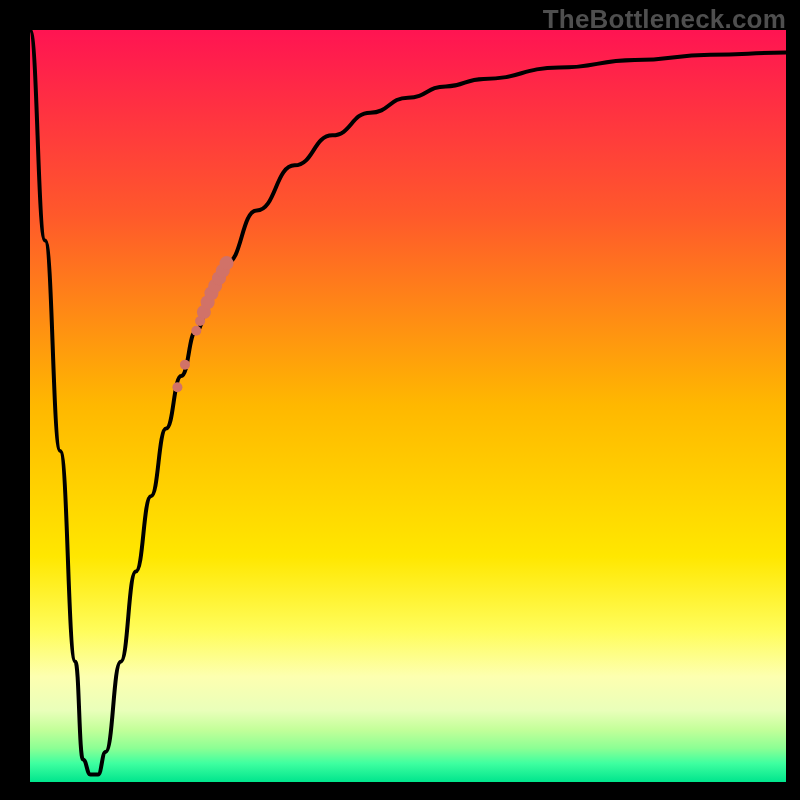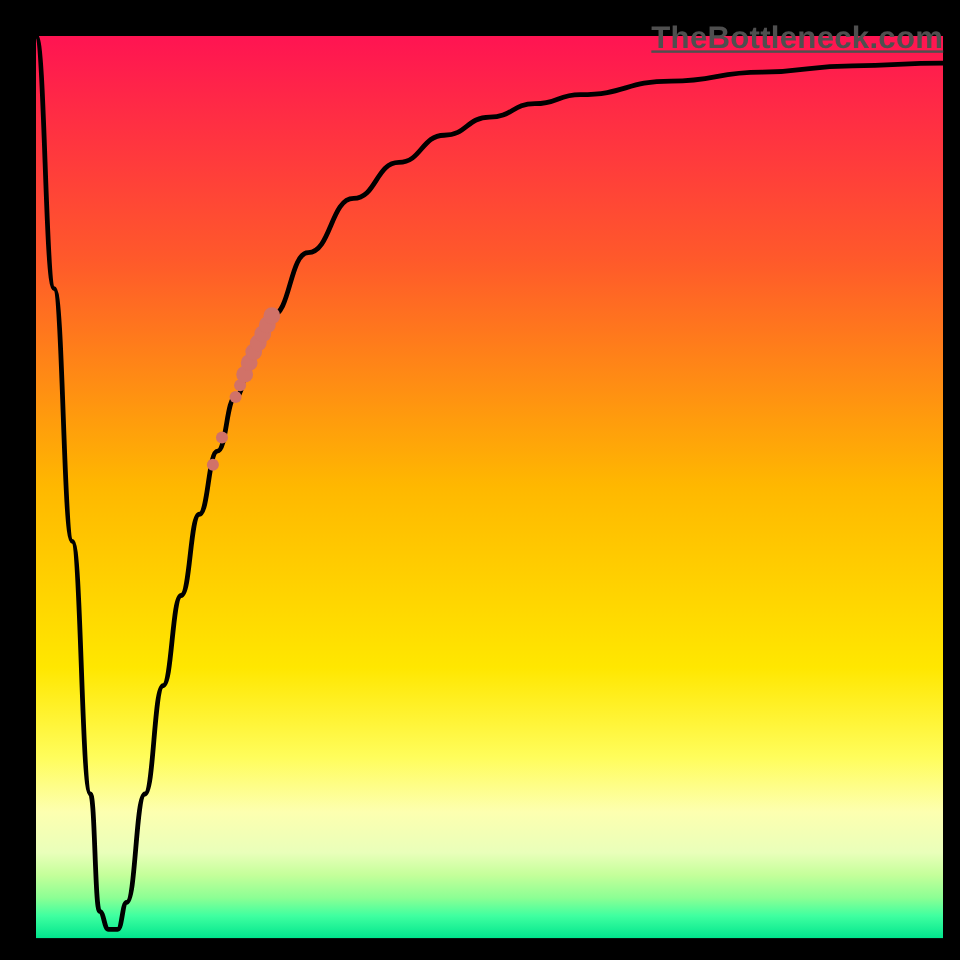--- a/index.html
+++ b/index.html
@@ -11,29 +11,28 @@
     overflow: hidden;
   }
   .frame {
     position: relative;
     width: 800px;
     height: 800px;
     background: #000;
   }
   .watermark {
     position: absolute;
-    top: 16px;
+    top: 4px;
     right: 14px;
     color: #4f4f4f;
     font-family: Arial, Helvetica, sans-serif;
     font-size: 26px;
     font-weight: 600;
     letter-spacing: 0.2px;
     z-index: 10;
-    text-decoration: underline;
   }
   .plot {
     position: absolute;
     left: 30px;
     top: 30px;
     width: 756px;
     height: 752px;
     background: #000;
     overflow: hidden;
   }

